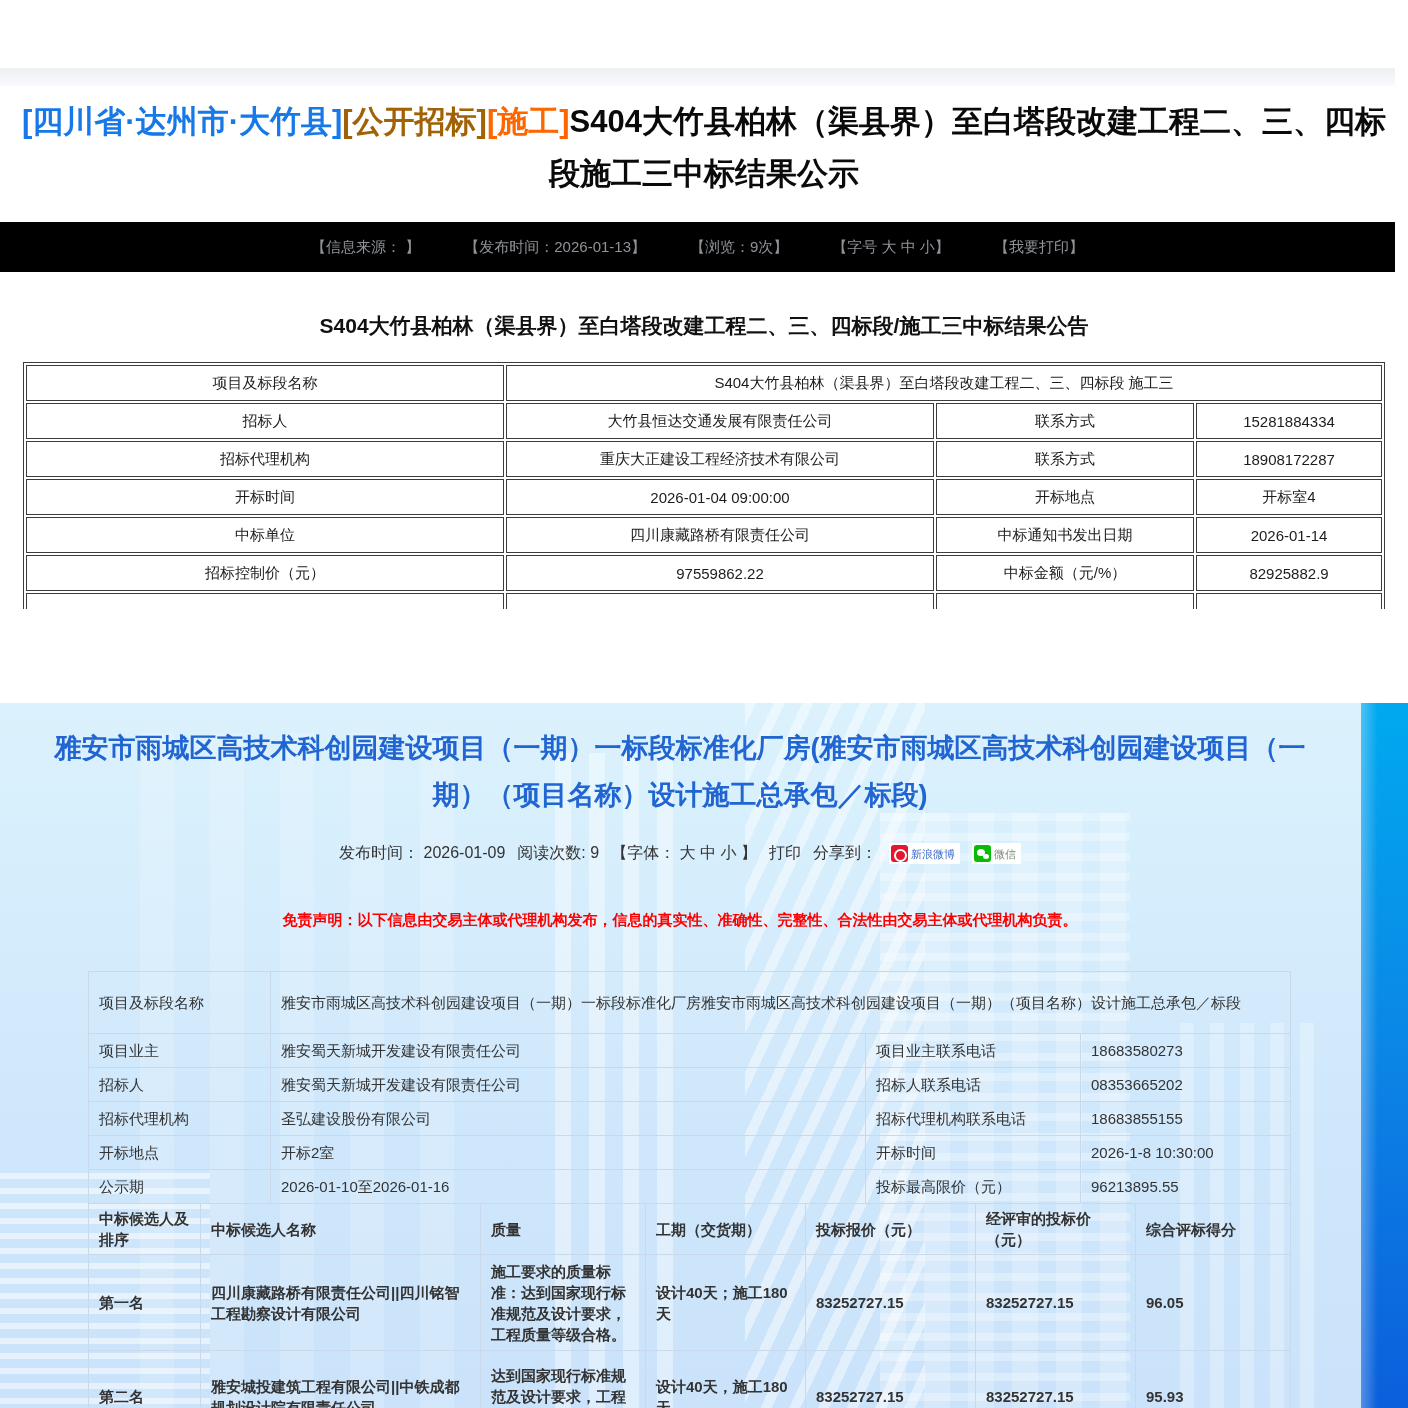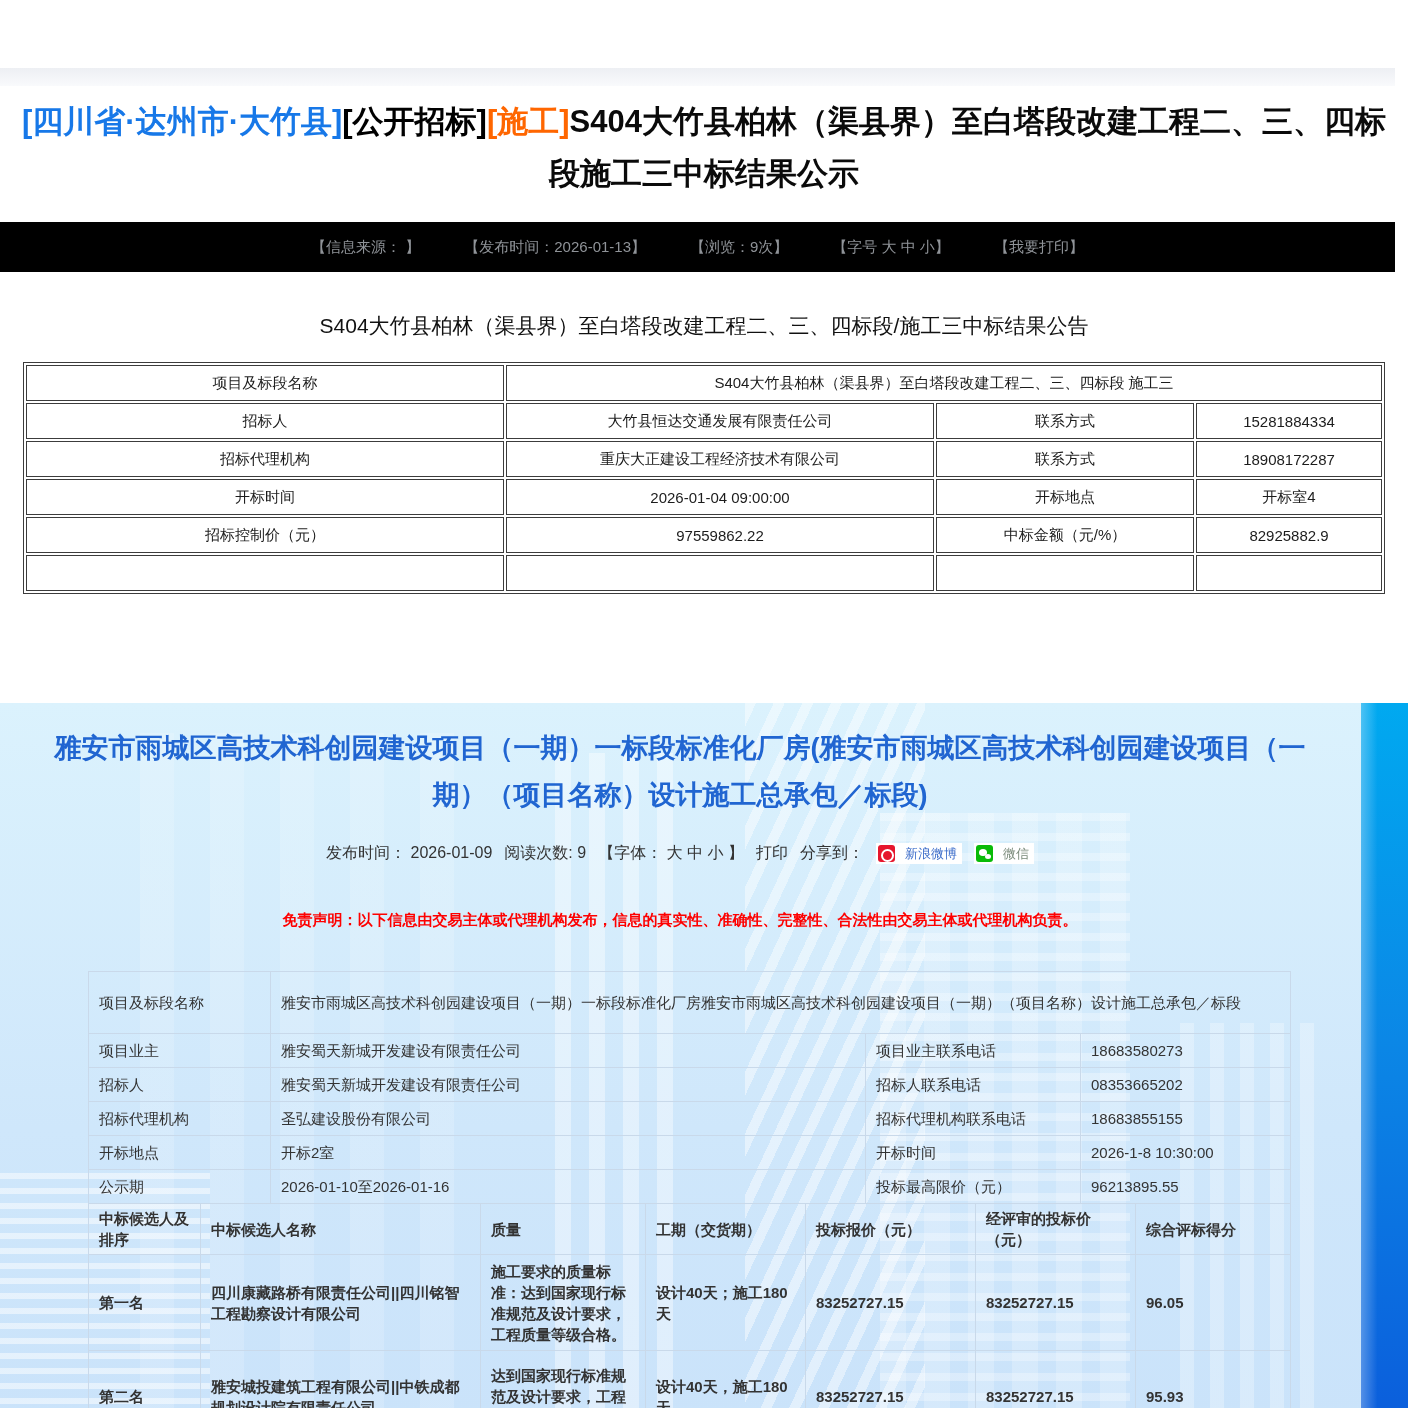--- a/index.html
+++ b/index.html
@@ -6,27 +6,27 @@
   html,body { width:1408px; height:1408px; background:#fff; overflow:hidden;
     font-family:"Liberation Sans", sans-serif; }
   #canvas { position:relative; width:1408px; height:1408px; background:#fff; }
 
   
   .top-strip { position:absolute; left:0; top:68px; width:1395px; height:18px;
     background:linear-gradient(180deg,#edeff3 0%,#f9fafc 100%); }
   .a1-title { position:absolute; left:0; top:96px; width:1408px; padding:0 14px;
     text-align:center; font-size:31px; font-weight:bold; line-height:52px; color:#0a0a0a; }
   .tag-region { color:#1778e8; }
-  .tag-method { color:#000000; }
+  .tag-method { color:#a16207; }
   .tag-category { color:#ff6600;text-align:right; }
   .a1-meta { position:absolute; left:0; top:222px; width:1395px; height:50px;
     background:#000000; display:flex; justify-content:center; align-items:center;
     gap:44px; color:#8f9398; font-size:15px; }
   .a1-table-title { position:absolute; left:0; top:312px; width:1408px;
-    text-align:center; font-size:21px; font-weight:normal; color:#111; }
+    text-align:center; font-size:21px; font-weight:bold; color:#111; }
   .a1-table-wrap { position:absolute; left:23px; top:362px; width:1362px; height:247px; overflow:hidden; }
   table.t1 { width:1362px; border-collapse:separate; border-spacing:2px;
     border:1px solid #3c3c3c; table-layout:fixed; background:#fff; }
   table.t1 td { border:1px solid #3c3c3c; height:36px; text-align:center;
     font-size:15px; color:#1c1c1c; padding:1px 6px; vertical-align:middle; }
 
   
   .sec2 { position:absolute; left:0; top:703px; width:1408px; height:774px; overflow:hidden;
     background:linear-gradient(180deg,#dbf2fd 0%,#cfe7fb 55%,#c9e2fa 100%); }
   .pat { position:absolute; pointer-events:none; }
@@ -44,22 +44,22 @@
   .pat-f { left:1180px; top:320px; width:150px; height:385px;
     background:repeating-linear-gradient(90deg, rgba(255,255,255,.28) 0 14px, rgba(255,255,255,0) 14px 30px); }
   .side-bar { position:absolute; right:0; top:0; width:47px; height:705px;
     background:linear-gradient(90deg, rgba(255,255,255,.30) 0%, rgba(255,255,255,0) 35%),
                linear-gradient(180deg,#00a9f0 0%,#0b87e6 48%,#0b5fdc 100%); }
 
   .a2-title { position:absolute; left:0; top:22px; width:1360px; padding:0 46px;
     text-align:center; color:#2065d1; font-size:27px; font-weight:600; line-height:47px; }
   .a2-meta { position:absolute; left:0; top:140px; width:1360px; display:flex;
     justify-content:center; align-items:center; gap:12px; font-size:16px; color:#333; }
-  .chip { display:inline-flex; align-items:center; gap:10px; background:#fff;
-    padding:2px 5px 2px 2px; font-size:13px; line-height:16px; }
+  .chip { display:inline-flex; align-items:center; gap:3px; background:#fff;
+    padding:2px 5px 2px 2px; font-size:11px; line-height:16px; }
   .chip .txt-weibo { color:#3a6bc9; }
   .chip .txt-wechat { color:#7a8a7a; }
   .icon-sq { display:inline-block; width:17px; height:17px; border-radius:3px; position:relative; }
   .icon-weibo { background:#e6162d; }
   .icon-weibo::after { content:""; position:absolute; left:3px; top:4px; width:9px; height:9px;
     border:2px solid #fff; border-radius:50%; }
   .icon-wechat { background:#09bb07; }
   .icon-wechat::after { content:""; position:absolute; left:3px; top:4px; width:8px; height:7px;
     background:#fff; border-radius:50% 50% 45% 45%; }
   .icon-wechat::before { content:""; position:absolute; right:2px; bottom:3px; width:6px; height:5px;
@@ -121,20 +121,26 @@
         <td>招标代理机构</td>
         <td>重庆大正建设工程经济技术有限公司</td>
         <td>联系方式</td>
         <td>18908172287</td>
       </tr>
       <tr>
         <td>开标时间</td>
         <td>2026-01-04 09:00:00</td>
         <td>开标地点</td>
         <td>开标室4</td>
+      </tr>
+      <tr>
+        <td>中标单位</td>
+        <td>四川康藏路桥有限责任公司</td>
+        <td>中标通知书发出日期</td>
+        <td>2026-01-14</td>
       </tr>
       <tr>
         <td>招标控制价（元）</td>
         <td>97559862.22</td>
         <td>中标金额（元/%）</td>
         <td>82925882.9</td>
       </tr>
       <tr>
         <td></td>
             <td></td>

